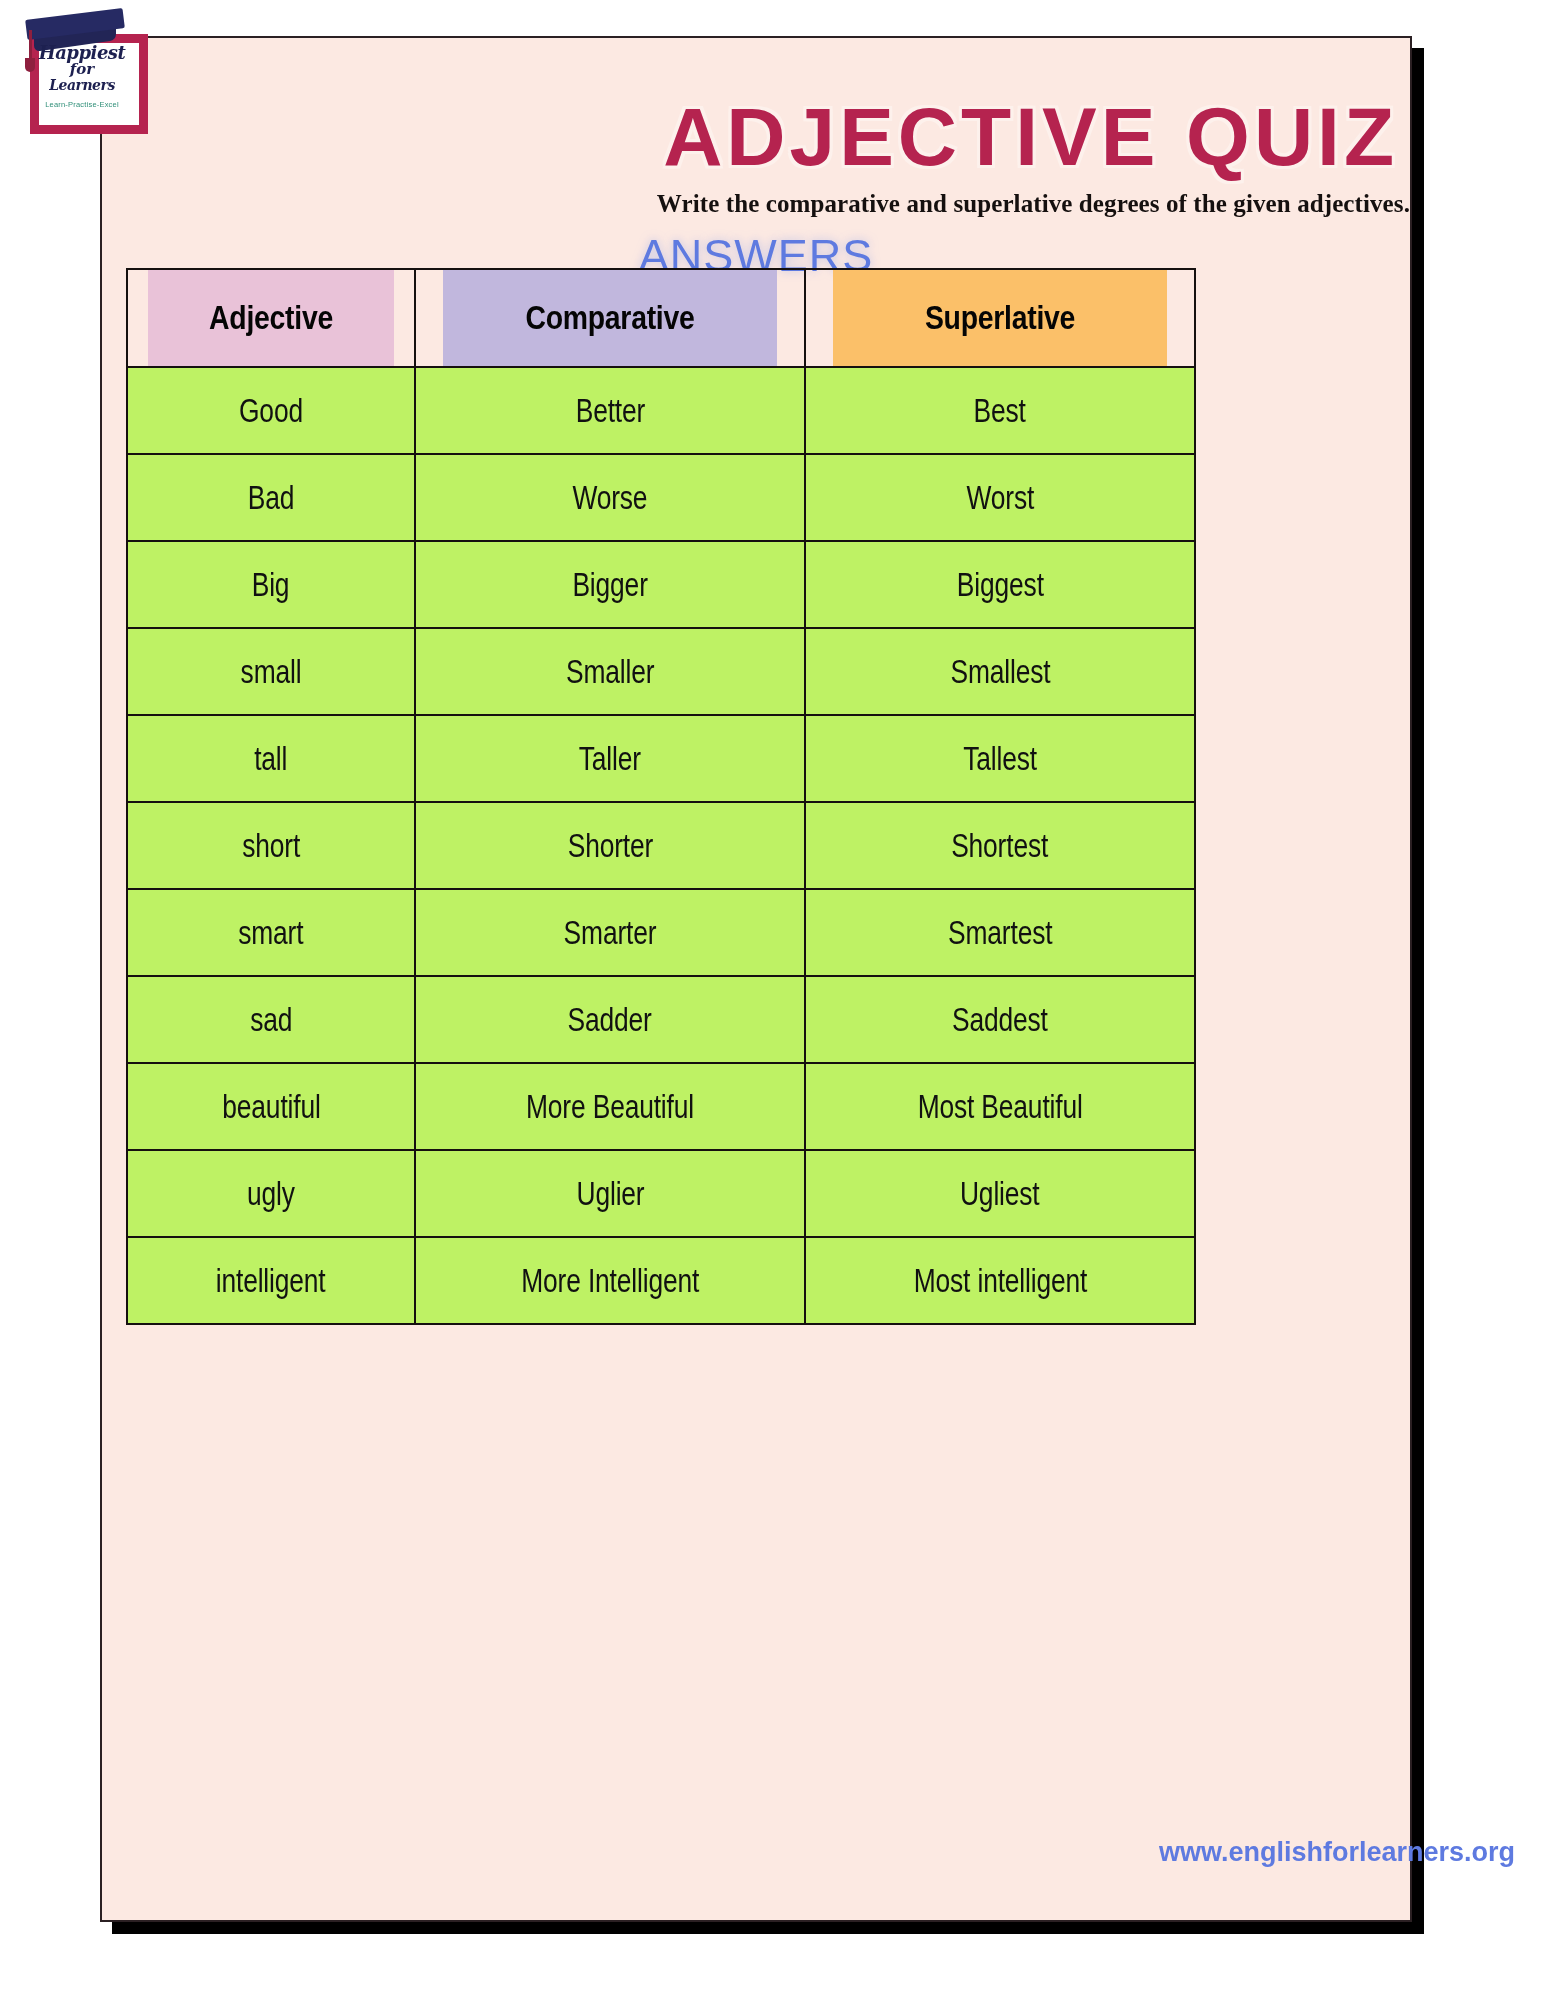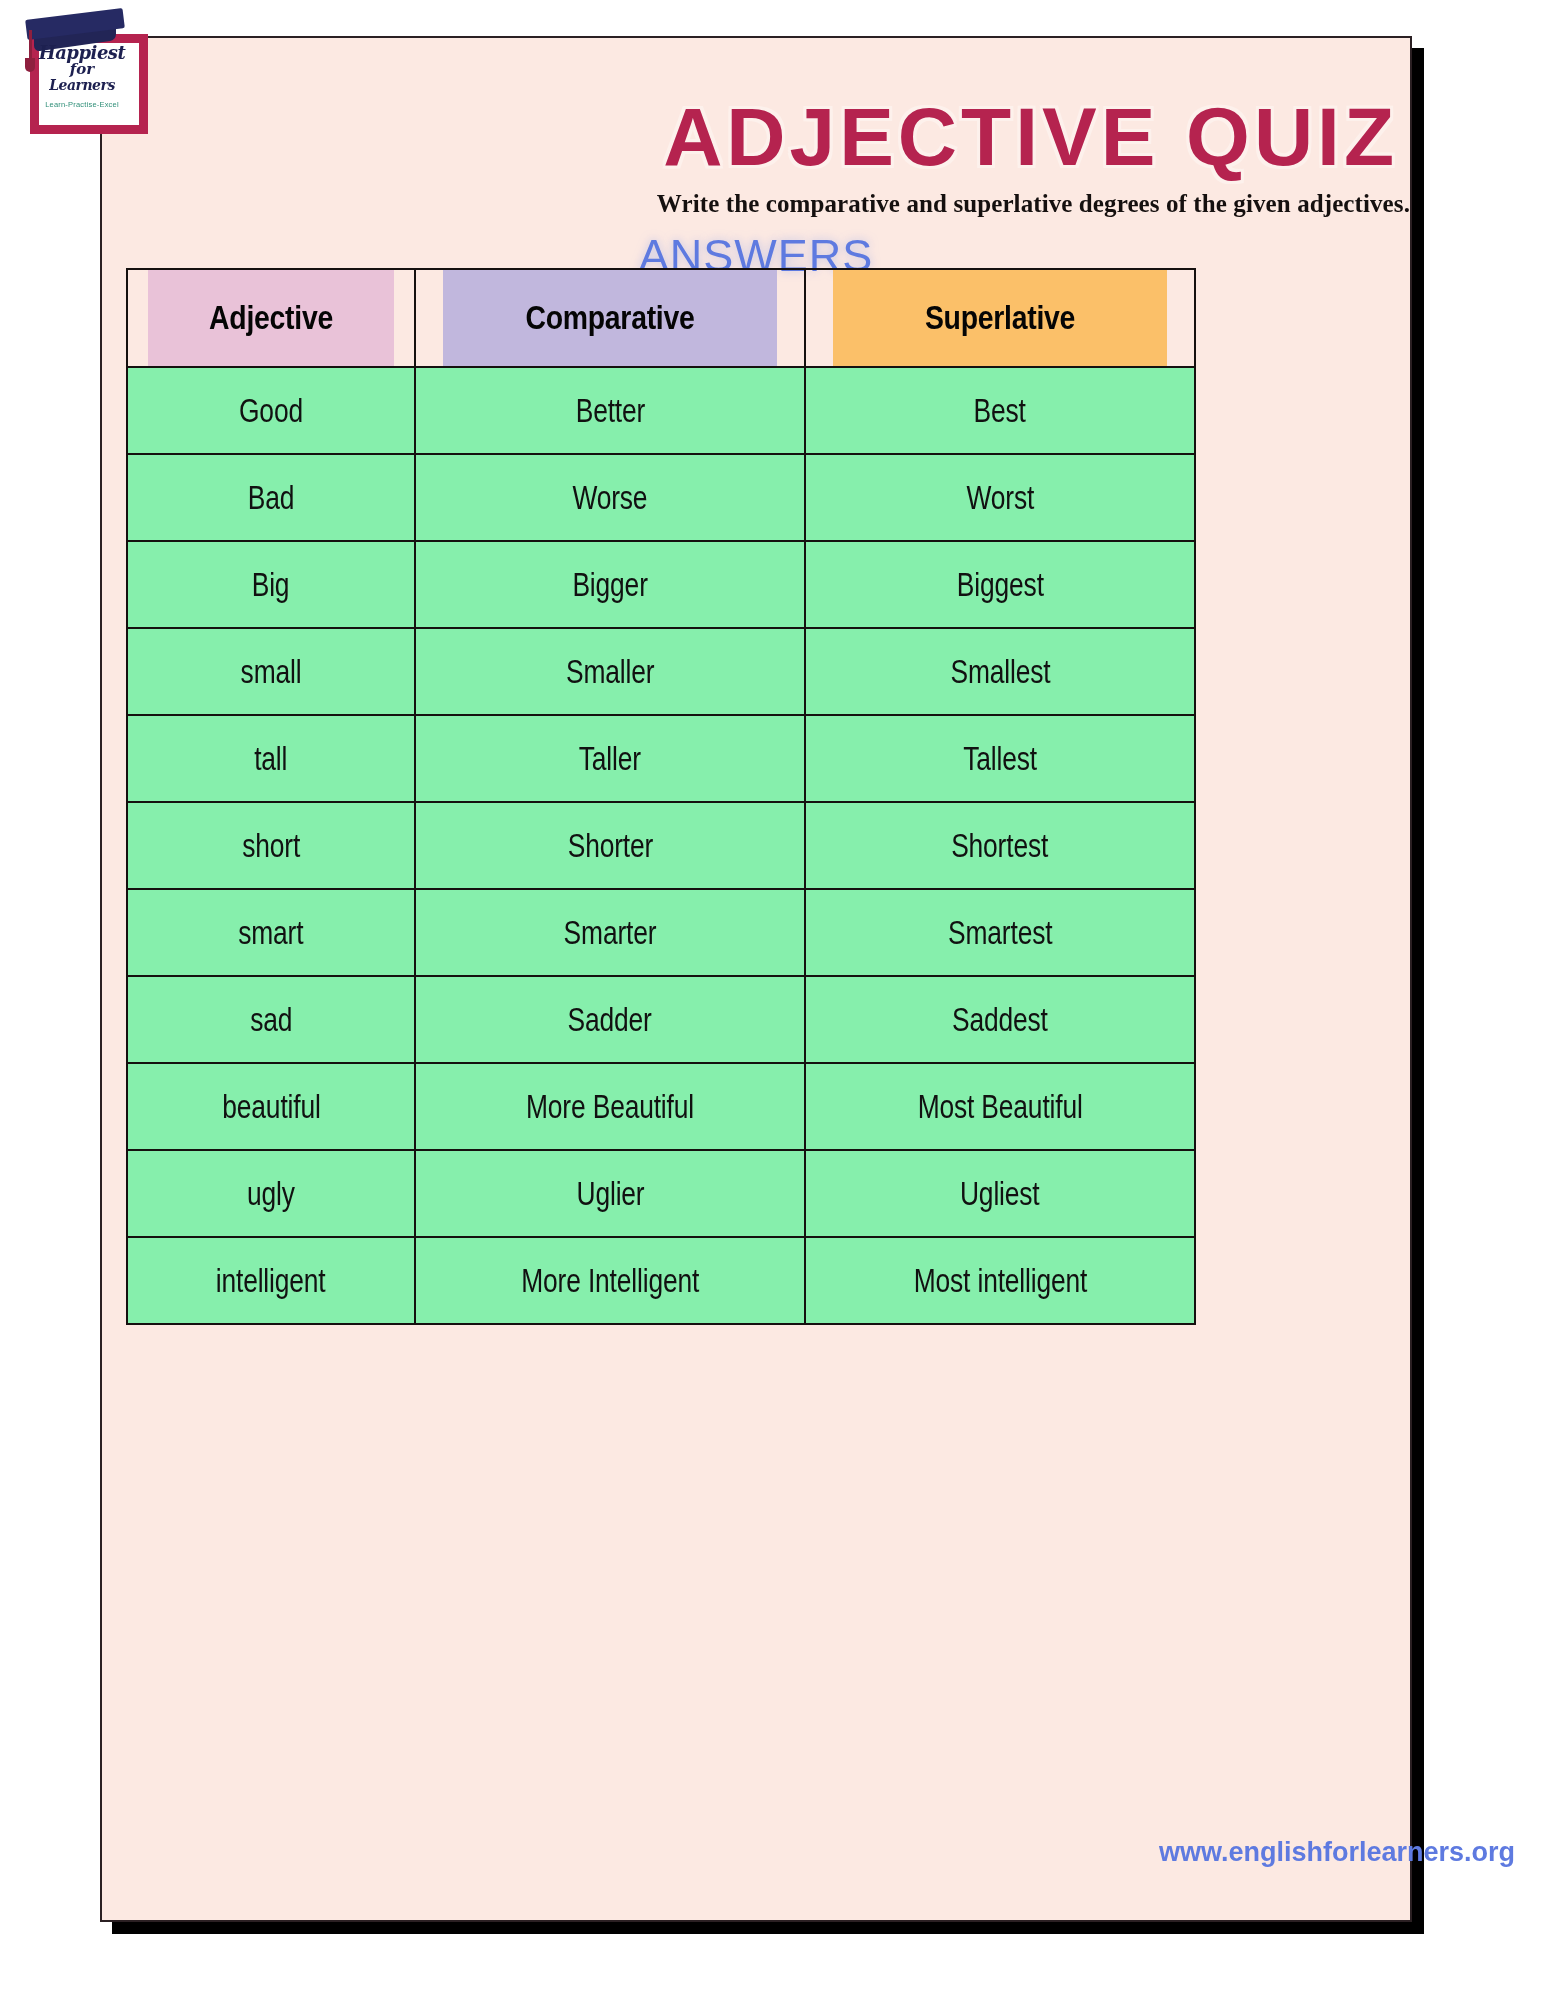--- a/index.html
+++ b/index.html
@@ -160,21 +160,21 @@
     font-size:33px;
     color:#050505;
     letter-spacing:-.3px;
     transform:scaleX(.86);
   }
   thead th.c0{background:#e9c2d8;}
   thead th.c1{background:#c1b7dd;}
   thead th.c2{background:#fbc069;}
   tbody td{
     height:85px;
-    background:#86efac;
+    background:#bef264;
     font-family:"Liberation Sans", sans-serif;
     font-weight:normal;
     font-size:33px;
     color:#111111;
     letter-spacing:-.2px;
   }
   tbody td span{display:inline-block;transform:scaleX(.80);}
   col.k0{width:288px;}
   col.k1{width:390px;}
   col.k2{width:390px;}

